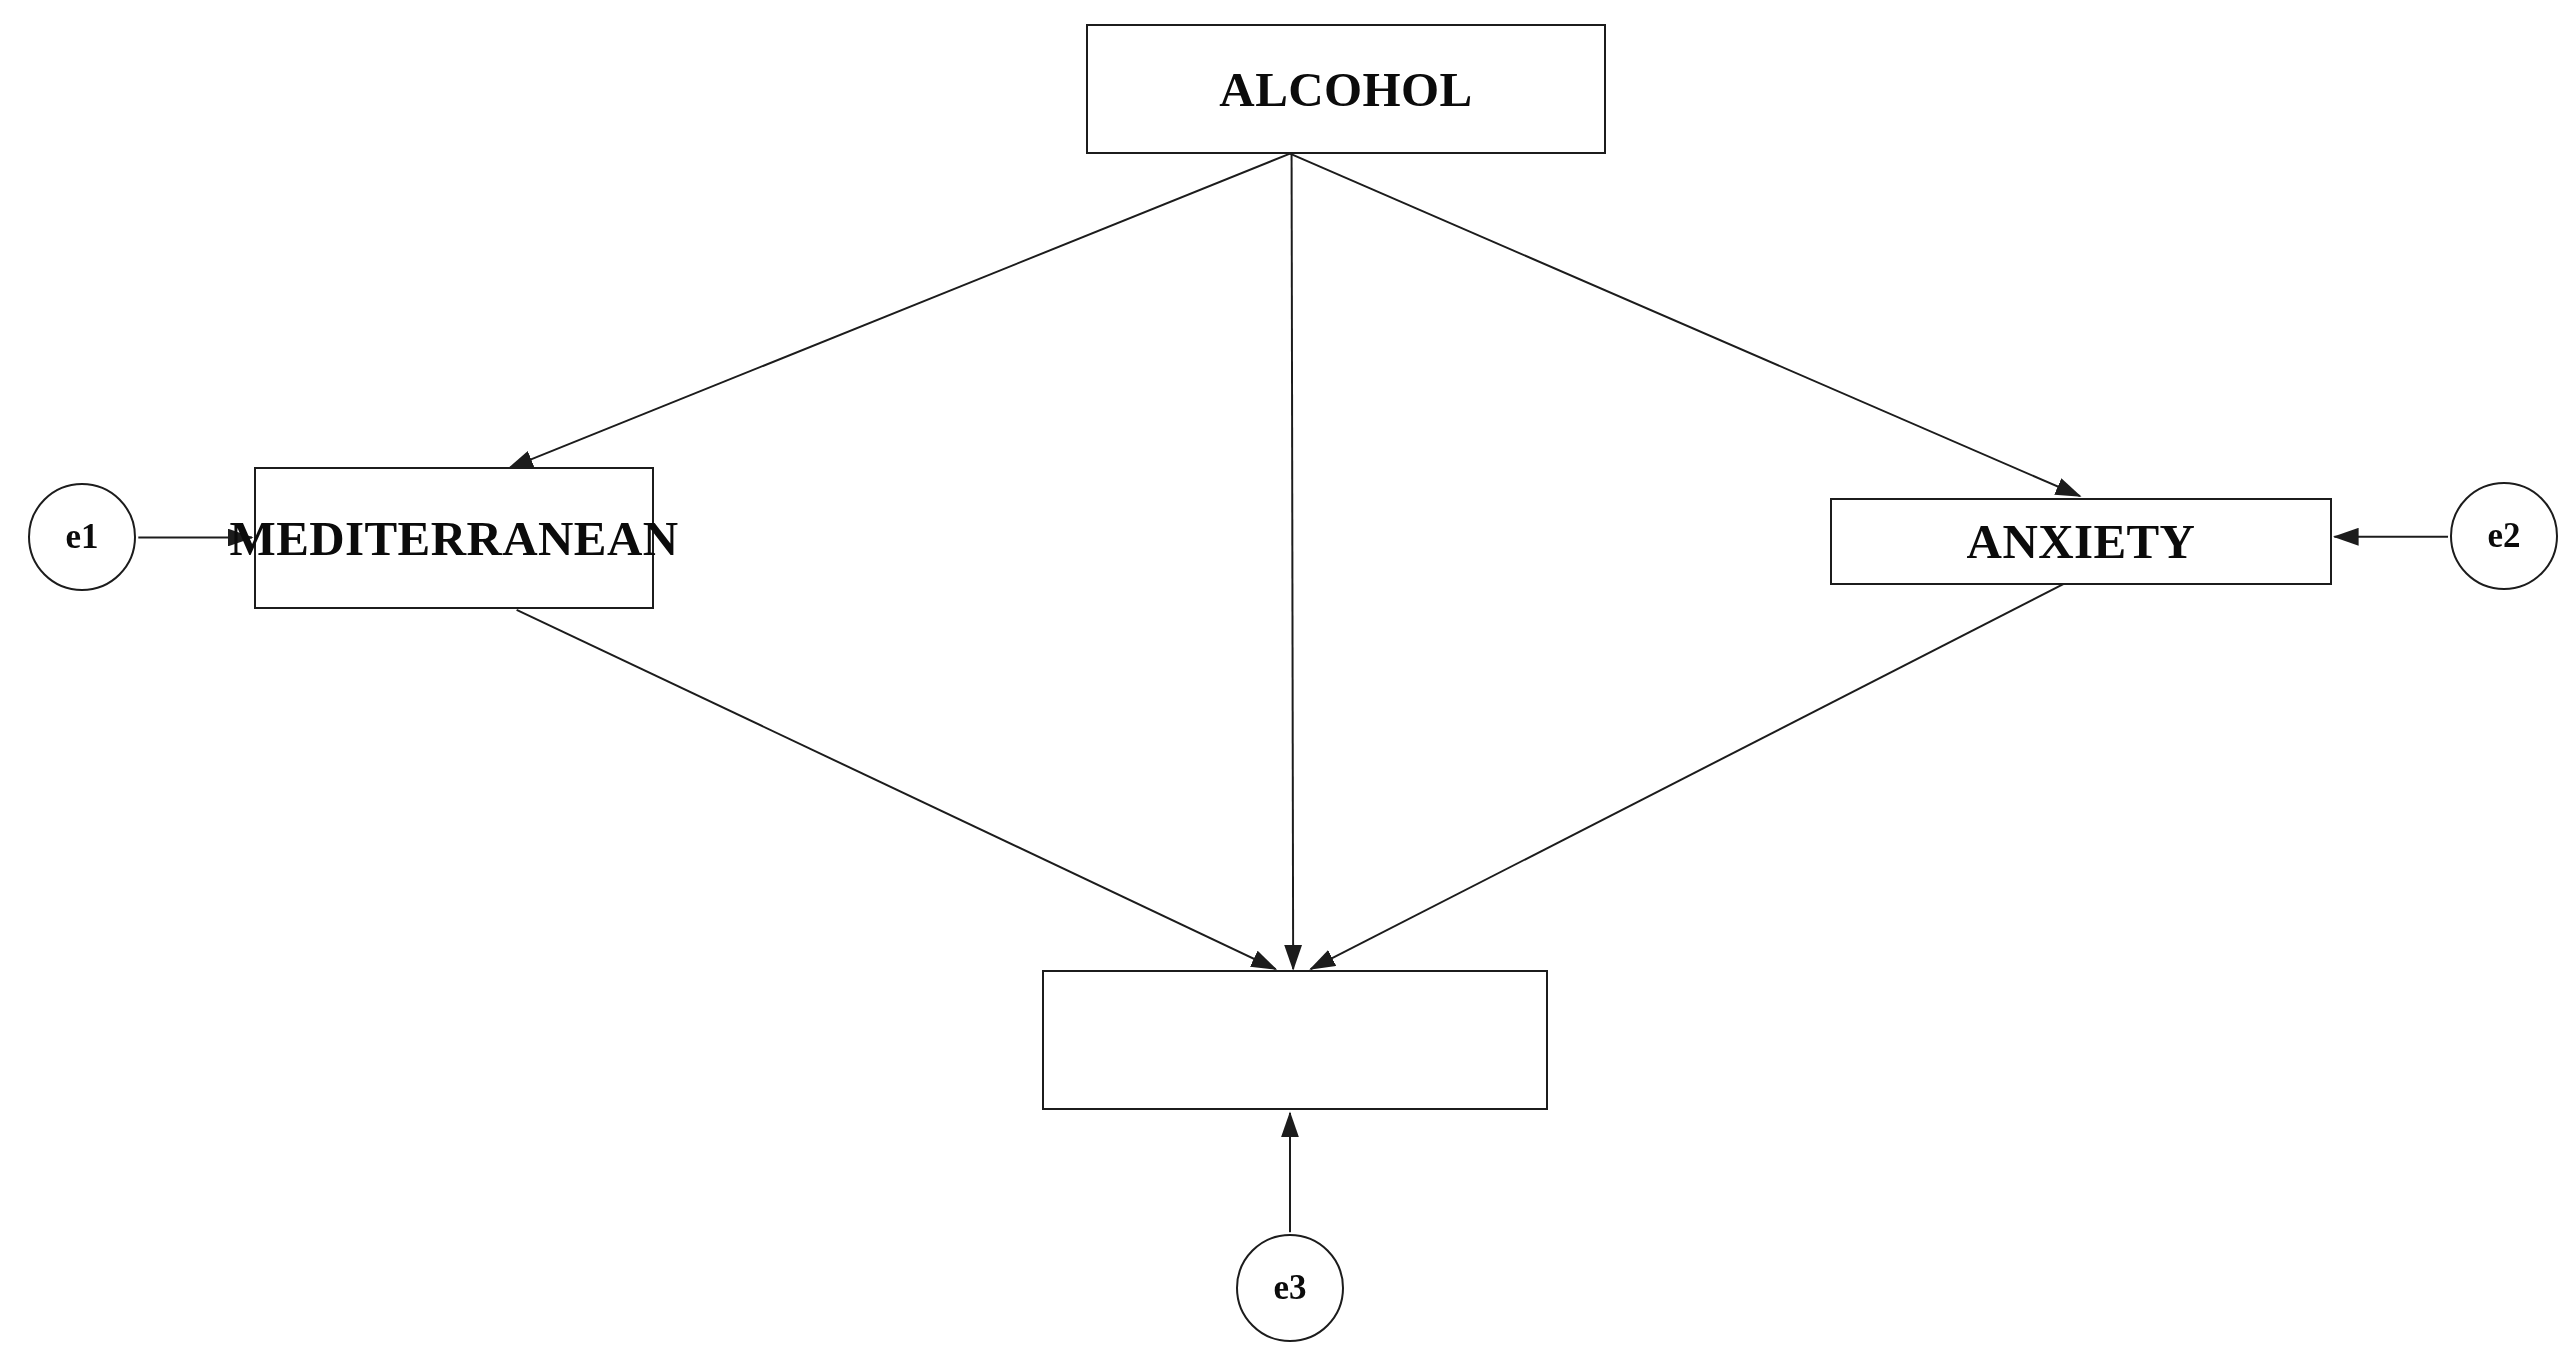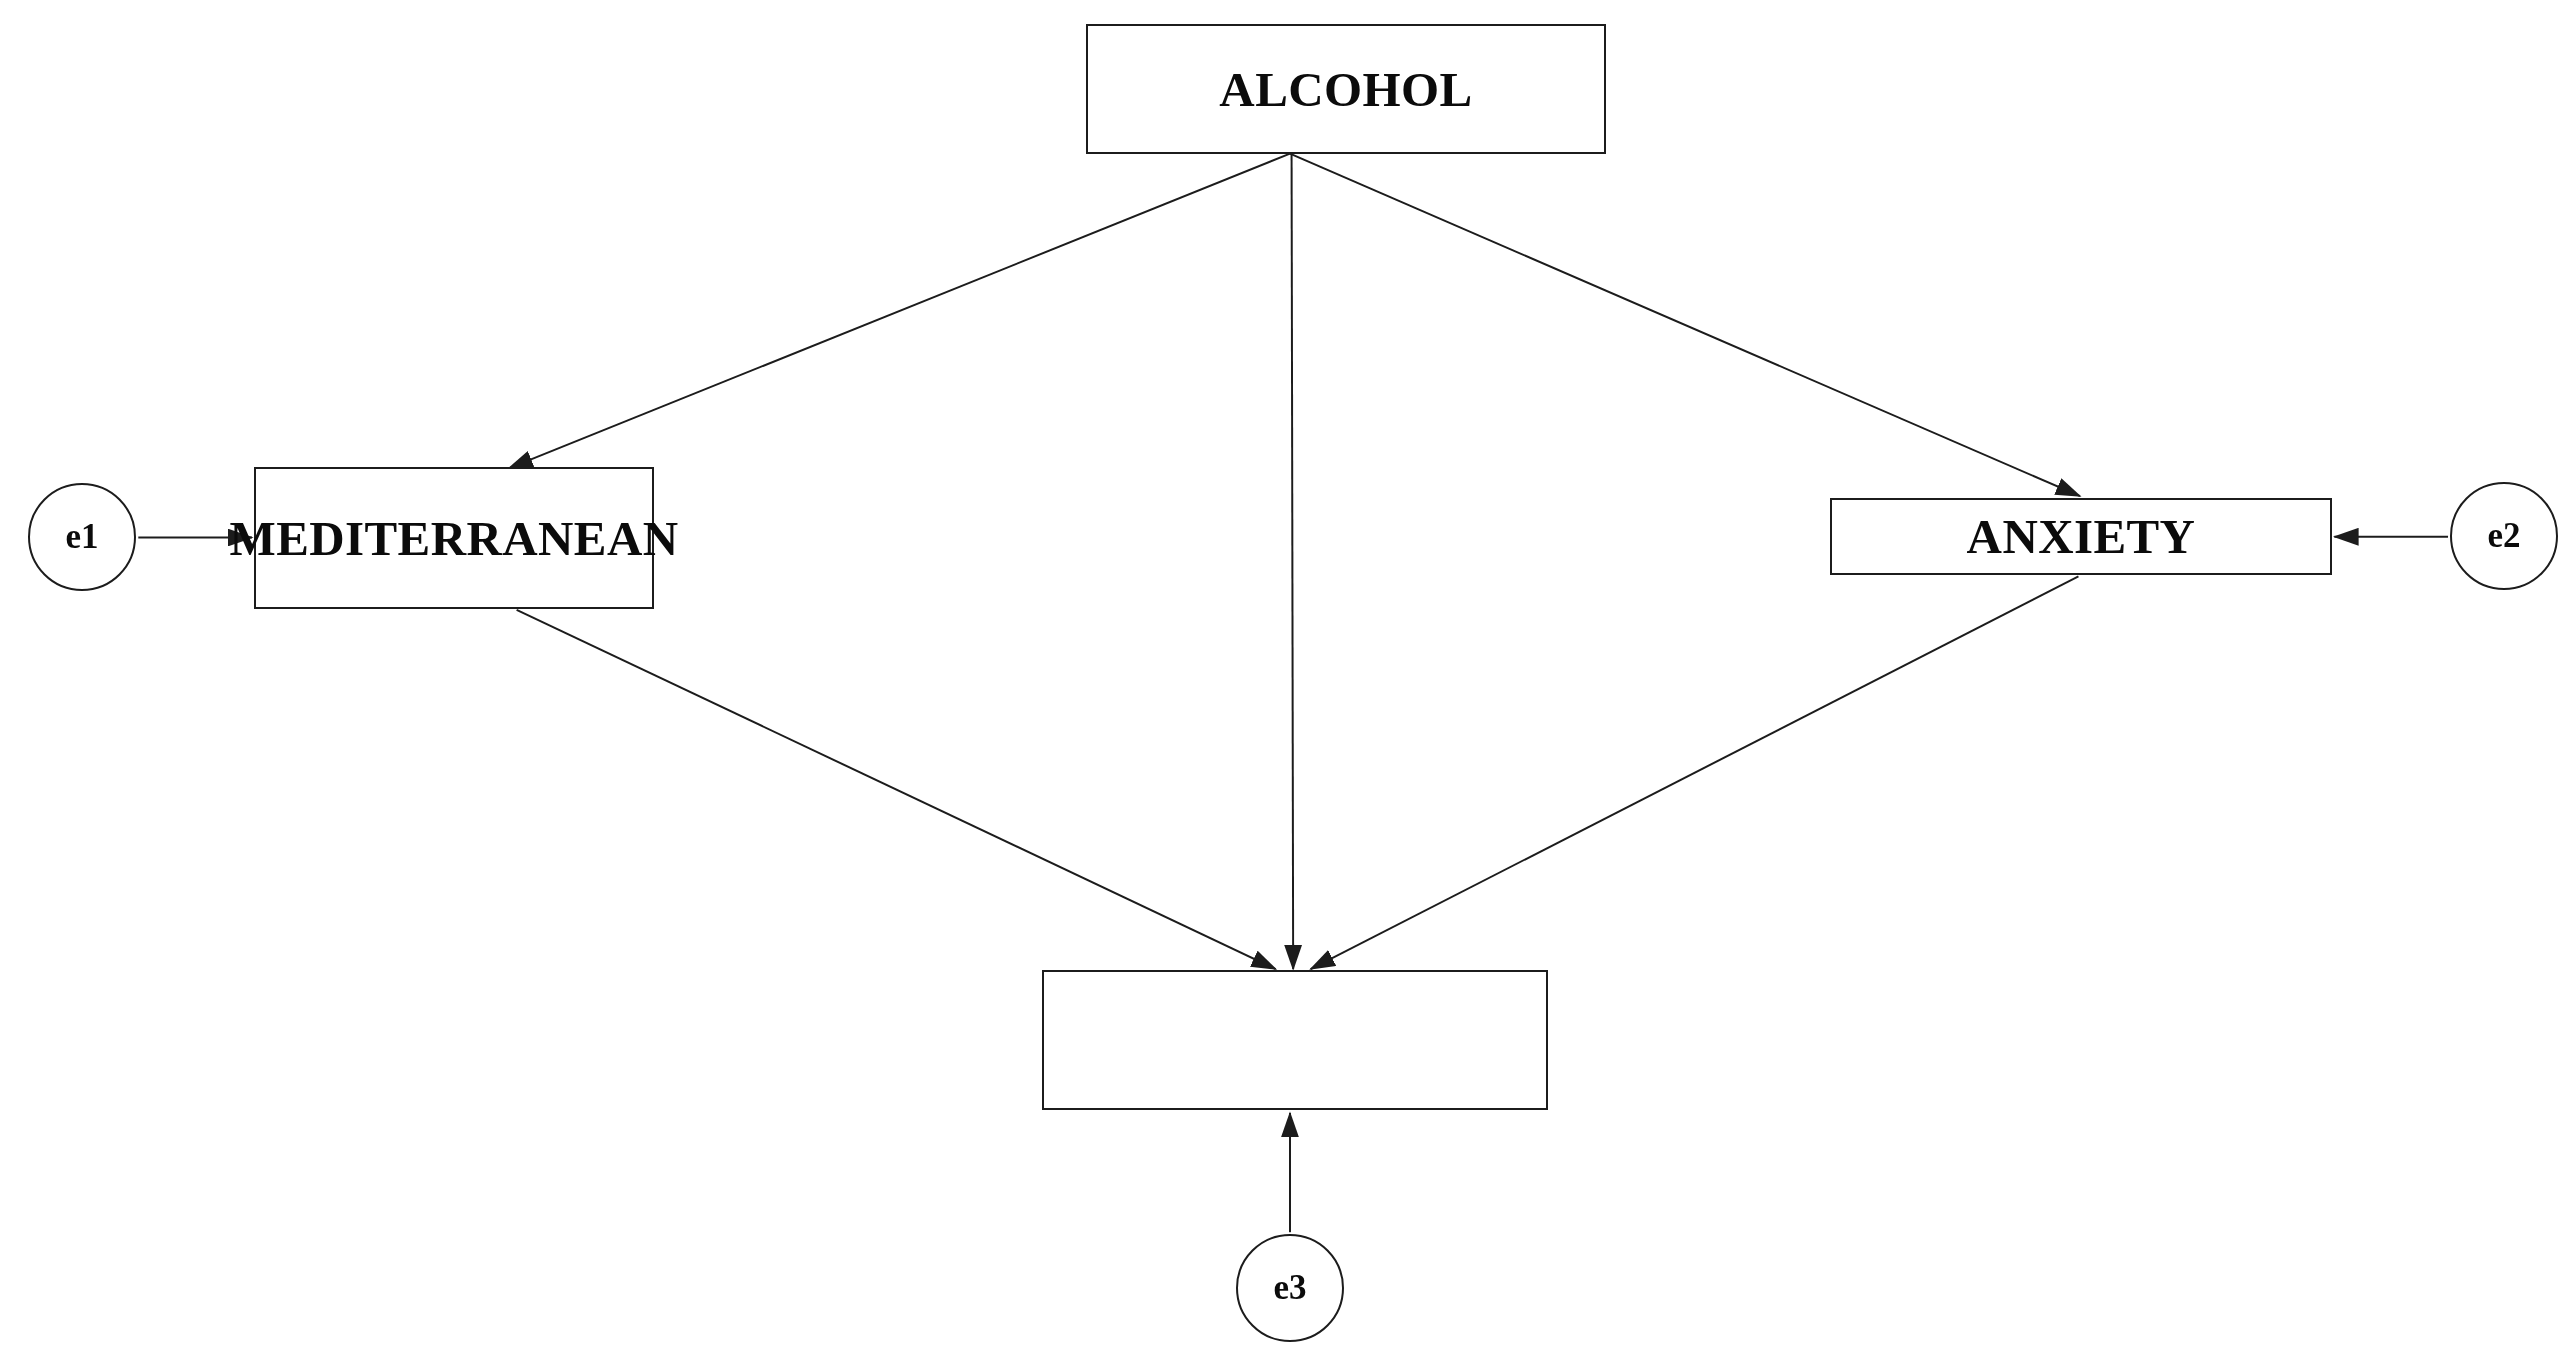--- a/index.html
+++ b/index.html
@@ -39,21 +39,21 @@
     text-align: center;
     font-weight: bold;
     font-size: 49px;
     line-height: 57px;
     letter-spacing: 0.4px;
     white-space: nowrap;
   }
   .node span { display: block; }
   .rect-alcohol        { left: 1043px; top: 24px;   width: 520px; height: 130px; margin-left: 43px; }
   .rect-mediterranean  { left: 254px;  top: 467px;  width: 400px; height: 142px; }
-  .rect-anxiety        { left: 1830px; top: 498px;  width: 502px; height: 77px;  }
+  .rect-anxiety        { left: 1830px; top: 498px;  width: 502px; height: 87px;  }
   .rect-physical       { left: 1042px; top: 970px; width: 506px; height: 140px; }
   .ellipse {
     position: absolute;
     box-sizing: border-box;
     width: 108px;
     height: 108px;
     border: 2.4px solid #1c1c1c;
     border-radius: 50%;
     background: #ffffff;
     display: flex;

